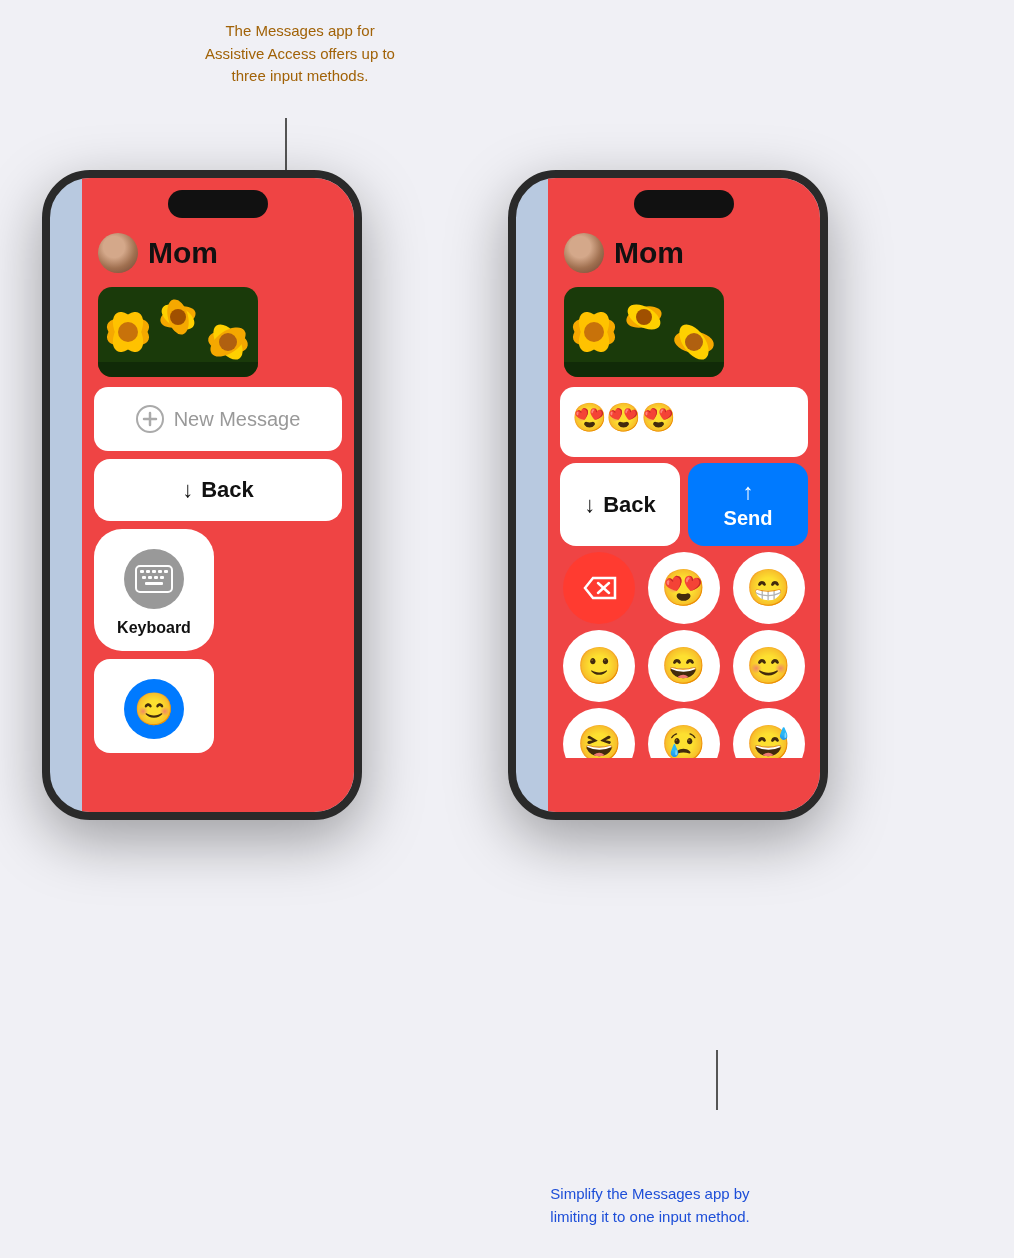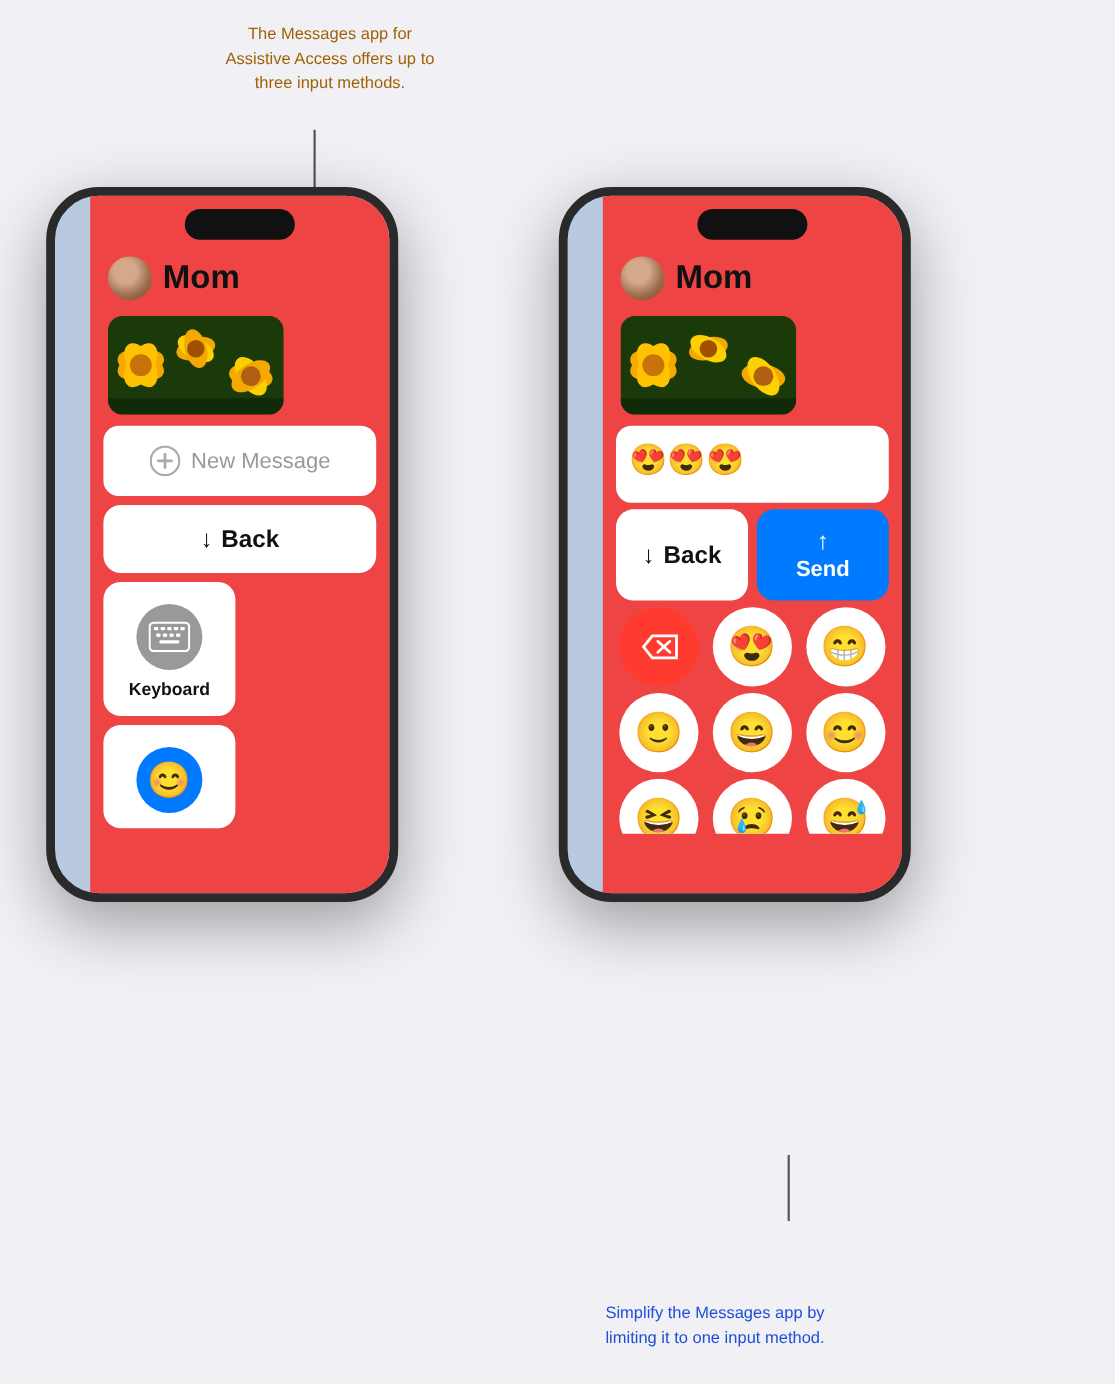--- a/index.html
+++ b/index.html
@@ -195,21 +195,21 @@
     
     .input-grid {
       margin: 8px 12px;
       display: grid;
       grid-template-columns: 1fr 1fr;
       gap: 8px;
     }
 
     .input-method-btn {
       background: white;
-      border-radius: 16px;
+      border-radius: 28px;
       padding: 20px 10px 14px;
       display: flex;
       flex-direction: column;
       align-items: center;
       gap: 10px;
     }
 
     .input-icon-circle {
       width: 60px;
       height: 60px;

